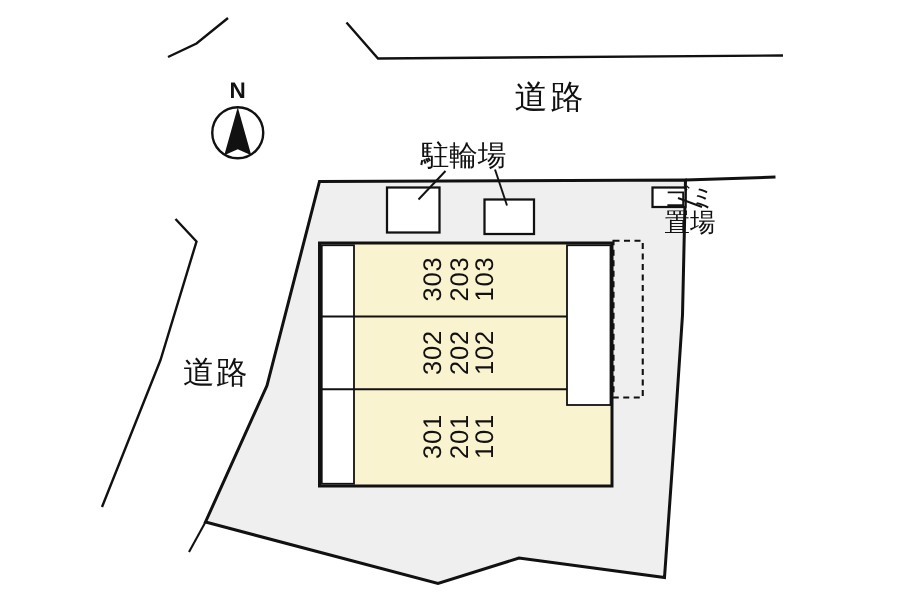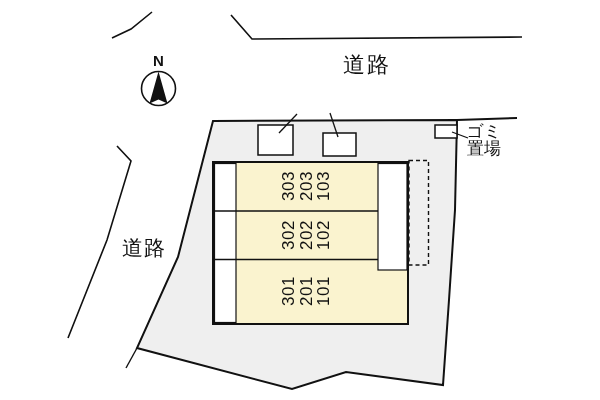--- a/index.html
+++ b/index.html
@@ -6,21 +6,21 @@
   .canvas{
     position:relative;width:600px;height:400px;background:#ffffff;
     font-family:"Liberation Sans","DejaVu Sans",sans-serif;color:#111;overflow:hidden;
   }
   .canvas svg{position:absolute;left:0;top:0;}
   .label{position:absolute;text-align:center;color:#111;}
   .lbl-north{left:146px;top:52px;width:25px;font-size:15px;font-weight:bold;}
   .lbl-road-top{left:340px;top:50px;width:54px;font-size:22px;letter-spacing:2px;}
   .lbl-road-left{left:119px;top:234px;width:50px;font-size:21px;letter-spacing:1px;}
   .lbl-bike{left:276px;top:91px;width:66px;font-size:19px;}
-  .lbl-garbage{left:460px;top:124px;width:48px;font-size:17px;line-height:16.5px;}
+  .lbl-garbage{left:436px;top:124px;width:48px;font-size:17px;line-height:16.5px;}
   .units{
     position:absolute;white-space:pre;text-align:center;
     transform:translate(-50%,-50%) rotate(-90deg);
     font-size:17px;line-height:17.5px;letter-spacing:0.5px;color:#111;
   }
   .units.row1{left:306px;top:186px;}
   .units.row2{left:306px;top:235px;}
   .units.row3{left:306px;top:291px;}
 </style>
 </head>
@@ -52,20 +52,21 @@
     <rect x="435" y="125" width="22" height="13" fill="#ffffff" stroke="#111" stroke-width="1.5"></rect>
     <line x1="452" y1="132" x2="468" y2="138" stroke="#111" stroke-width="1.3"></line>
 
     <circle cx="158.5" cy="88.5" r="17" fill="#ffffff" stroke="#111" stroke-width="1.6"></circle>
     <polygon points="158.5,71.5 149.5,103.5 158.5,99.5 167.5,103.5" fill="#111"></polygon>
   </svg>
 
   <div class="label lbl-north">N</div>
   <div class="label lbl-road-top">道路</div>
   <div class="label lbl-road-left">道路</div>
+  <div class="label lbl-bike">駐輪場</div>
   <div class="label lbl-garbage">
     <div>ゴミ</div>
     <div>置場</div>
   </div>
 
   <div class="units row1">303
 203
 103</div>
   <div class="units row2">302
 202

